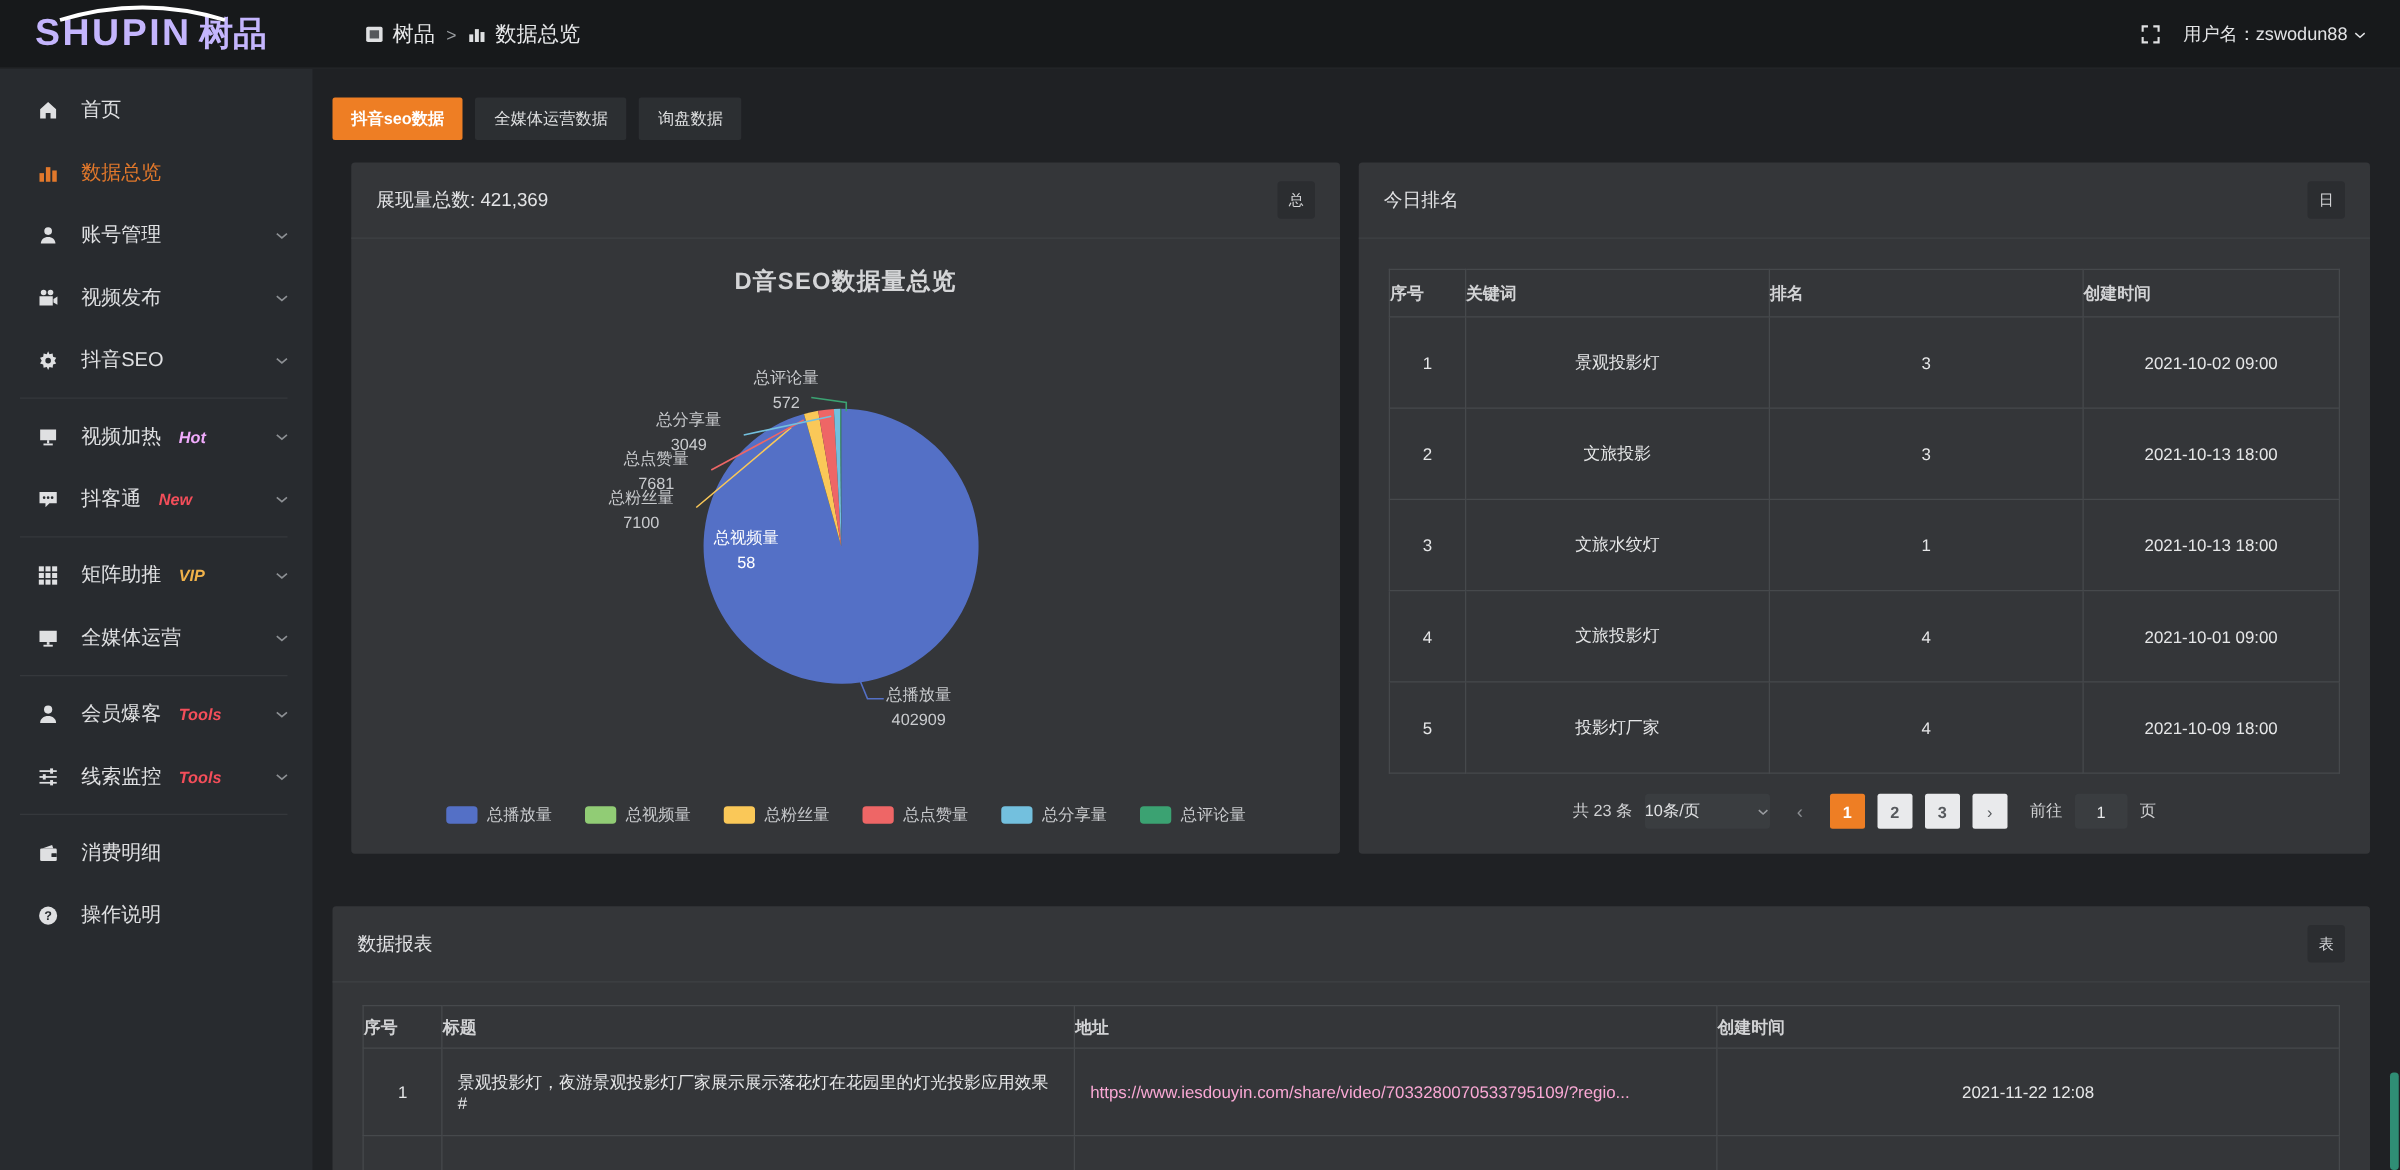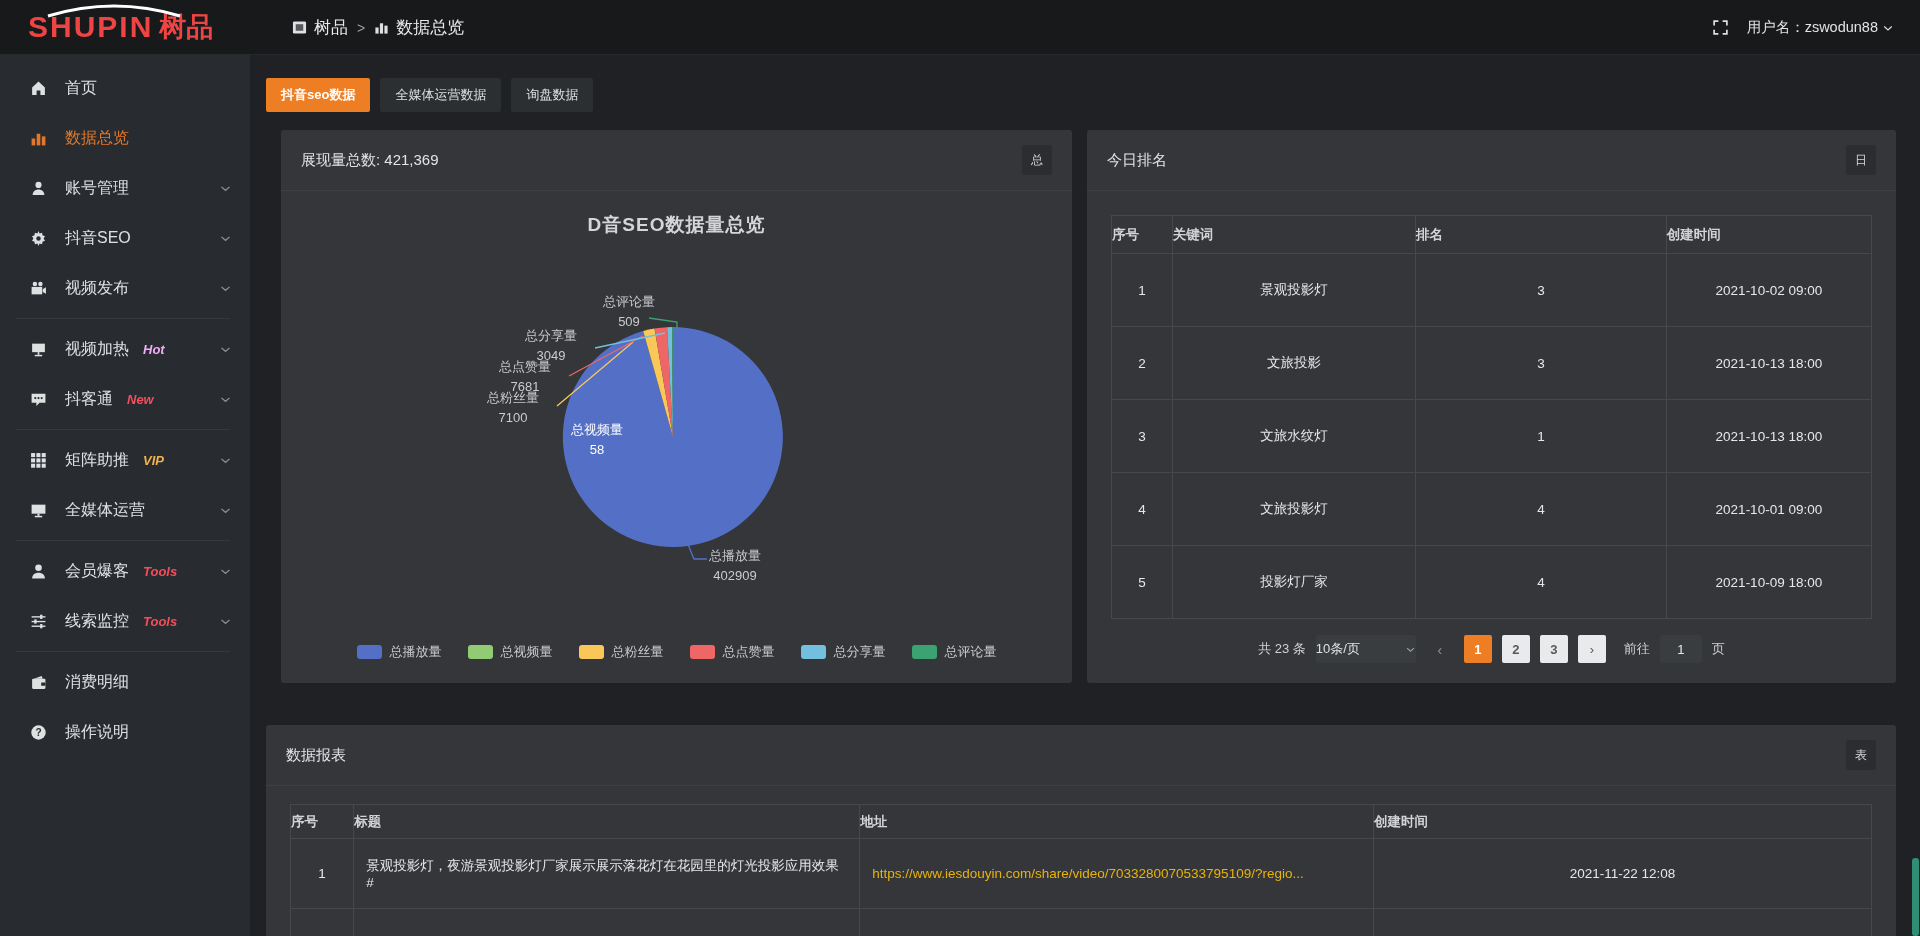--- a/index.html
+++ b/index.html
@@ -2,21 +2,21 @@
 <html><head>
 <meta charset="utf-8">
 <style>
   * { margin:0; padding:0; box-sizing:border-box; }
   html,body { width:1920px; height:936px; overflow:hidden; background:#1f2124;
     font-family:"Liberation Sans", sans-serif; }
 
   
   .topbar { position:absolute; top:0; left:0; width:1920px; height:55px;
     background:#17191b; border-bottom:1px solid #26282b; z-index:10; }
-  .logo { position:absolute; left:28px; top:7px; color:#ef4444; display:flex; align-items:flex-end; cursor:pointer; }
+  .logo { position:absolute; left:28px; top:7px; color:#c4b5fd; display:flex; align-items:flex-end; cursor:pointer; }
   .logo-arc { position:absolute; left:6px; top:-3px; }
   .logo-main { font-size:30px; font-weight:bold; letter-spacing:2px; line-height:40px; }
   .logo-suffix { font-size:27px; font-weight:bold; margin-left:6px; line-height:40px; }
   .breadcrumb { position:absolute; left:292px; top:0; height:55px; display:flex; align-items:center;
     gap:9px; color:#e7e8ea; font-size:17px; }
   .crumb { display:flex; align-items:center; gap:7px; cursor:pointer; }
   .crumb-sep { color:#9b9ea2; font-size:14px; }
   .topbar-right { position:absolute; right:26px; top:0; height:55px; display:flex; align-items:center;
     gap:18px; color:#e2e3e5; font-size:14.5px; }
   .fs-btn, .user-menu { display:flex; align-items:center; cursor:pointer; gap:4px; }
@@ -67,21 +67,21 @@
   
   table { border-collapse:collapse; table-layout:fixed; }
   .rank-table { position:absolute; left:24px; top:85px; width:761px; }
   .rank-table th { height:38px; } .rank-table td { height:73px; }
   .report-table { position:absolute; left:24px; top:79px; width:1582px; }
   .report-table th { height:34px; } .report-table td { height:70px; }
   .report-table tr.partial td { height:56px; }
   th { border:1px solid #46494c; font-size:13.5px; color:#d2d3d5; font-weight:bold; text-align:left; }
   td { border:1px solid #46494c; font-size:13.5px; color:#e6e7e8; text-align:center; }
   td.l { text-align:left; padding:0 12px; }
-  .report-link { color:#eab308; cursor:pointer; }
+  .report-link { color:#f9a8d4; cursor:pointer; }
 
   
   .pager { position:absolute; left:0; right:0; bottom:20px; display:flex; align-items:center;
     justify-content:center; gap:10px; font-size:13px; color:#cfd0d2; }
   .pager-sizer { width:100px; height:28px; background:#3a3d40; border-radius:3px; display:flex;
     align-items:center; justify-content:space-between; gap:8px; cursor:pointer; color:#dfe0e2; }
   .pg-btn { width:28px; height:28px; border:none; border-radius:2px; font-size:13px;
     font-family:inherit; cursor:pointer; display:flex; align-items:center; justify-content:center; }
   .pg-prev { background:transparent; color:#8b8e92; font-size:15px; }
   .pg-num { background:#e9eaec; color:#56595d; font-weight:bold; }
@@ -167,41 +167,41 @@
         <span>账号管理</span>
         <span class="side-chev">
           <svg width="13" height="13" viewBox="0 0 16 16">
             <path d="M3 6l5 4.2L13 6" stroke="currentColor" stroke-width="1.6" fill="none"></path>
           </svg>
         </span>
       </div>
       <div class="side-item">
         <span class="s-icon">
           <svg width="17" height="17" viewBox="0 0 16 16" fill="currentColor">
-            <path d="M8 1l1 2.2 2.4-.6.3 2.4 2.4.9-1.3 2.1 1.3 2.1-2.4.9-.3 2.4-2.4-.6L8 15l-1-2.2-2.4.6-.3-2.4-2.4-.9L3.2 8 1.9 5.9l2.4-.9.3-2.4 2.4.6z"></path>
-            <circle cx="8" cy="8" r="2.1" fill="#282b2f"></circle>
-          </svg>
-        </span>
-        <span>抖音SEO</span>
-        <span class="side-chev">
-          <svg width="13" height="13" viewBox="0 0 16 16">
-            <path d="M3 6l5 4.2L13 6" stroke="currentColor" stroke-width="1.6" fill="none"></path>
-          </svg>
-        </span>
-      </div>
-      <div class="side-item">
-        <span class="s-icon">
-          <svg width="17" height="17" viewBox="0 0 16 16" fill="currentColor">
             <circle cx="4.6" cy="3.8" r="2.1"></circle>
             <circle cx="9.8" cy="3.8" r="2.1"></circle>
             <path d="M1.5 6.5h10v7h-10z"></path>
             <path d="M12 8.6l3-1.8v6.2l-3-1.8z"></path>
           </svg>
         </span>
         <span>视频发布</span>
+        <span class="side-chev">
+          <svg width="13" height="13" viewBox="0 0 16 16">
+            <path d="M3 6l5 4.2L13 6" stroke="currentColor" stroke-width="1.6" fill="none"></path>
+          </svg>
+        </span>
+      </div>
+      <div class="side-item">
+        <span class="s-icon">
+          <svg width="17" height="17" viewBox="0 0 16 16" fill="currentColor">
+            <path d="M8 1l1 2.2 2.4-.6.3 2.4 2.4.9-1.3 2.1 1.3 2.1-2.4.9-.3 2.4-2.4-.6L8 15l-1-2.2-2.4.6-.3-2.4-2.4-.9L3.2 8 1.9 5.9l2.4-.9.3-2.4 2.4.6z"></path>
+            <circle cx="8" cy="8" r="2.1" fill="#282b2f"></circle>
+          </svg>
+        </span>
+        <span>抖音SEO</span>
         <span class="side-chev">
           <svg width="13" height="13" viewBox="0 0 16 16">
             <path d="M3 6l5 4.2L13 6" stroke="currentColor" stroke-width="1.6" fill="none"></path>
           </svg>
         </span>
       </div>
       <div class="side-divider"></div>
       <div class="side-item">
         <span class="s-icon">
           <svg width="17" height="17" viewBox="0 0 16 16" fill="currentColor">
@@ -375,21 +375,21 @@
           <div class="pie-label" style="left: 194px; top: 165px;">
             <div>总点赞量</div>
             <div>7681</div>
           </div>
           <div class="pie-label" style="left: 220px; top: 134px;">
             <div>总分享量</div>
             <div>3049</div>
           </div>
           <div class="pie-label" style="left: 298px; top: 100px;">
             <div>总评论量</div>
-            <div>509</div>
+            <div>572</div>
           </div>
         </div>
       <div class="legend" id="legend">
           <span class="legend-item">
             <span class="legend-sw" style="background:#5470c6"></span>
             <span>总播放量</span>
           </span>
           <span class="legend-item">
             <span class="legend-sw" style="background:#91cc75"></span>
             <span>总视频量</span>

